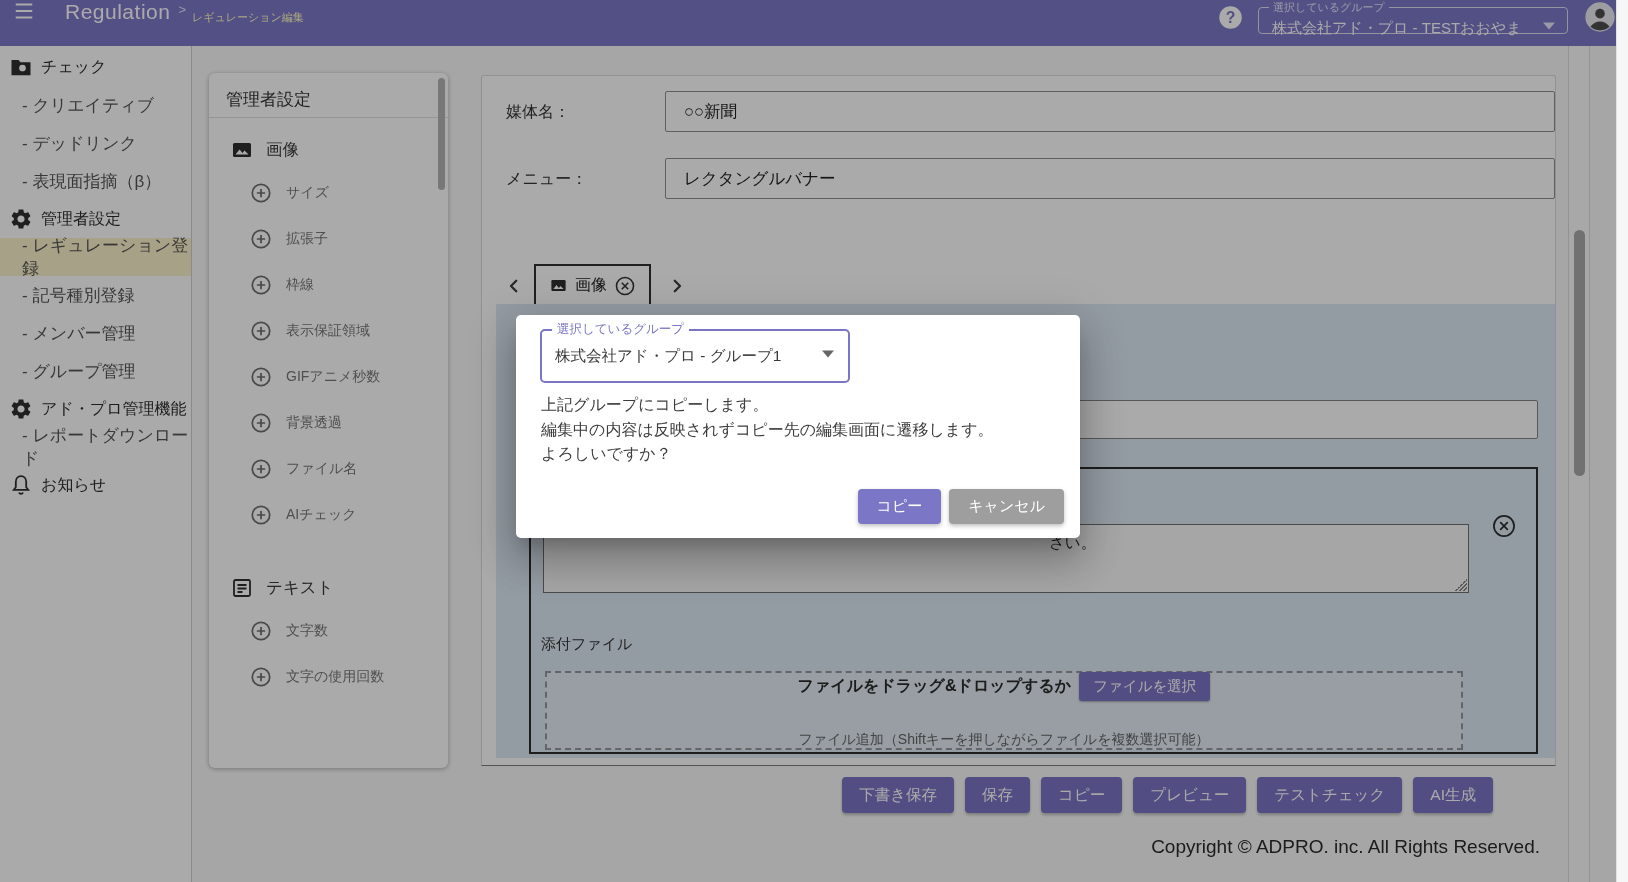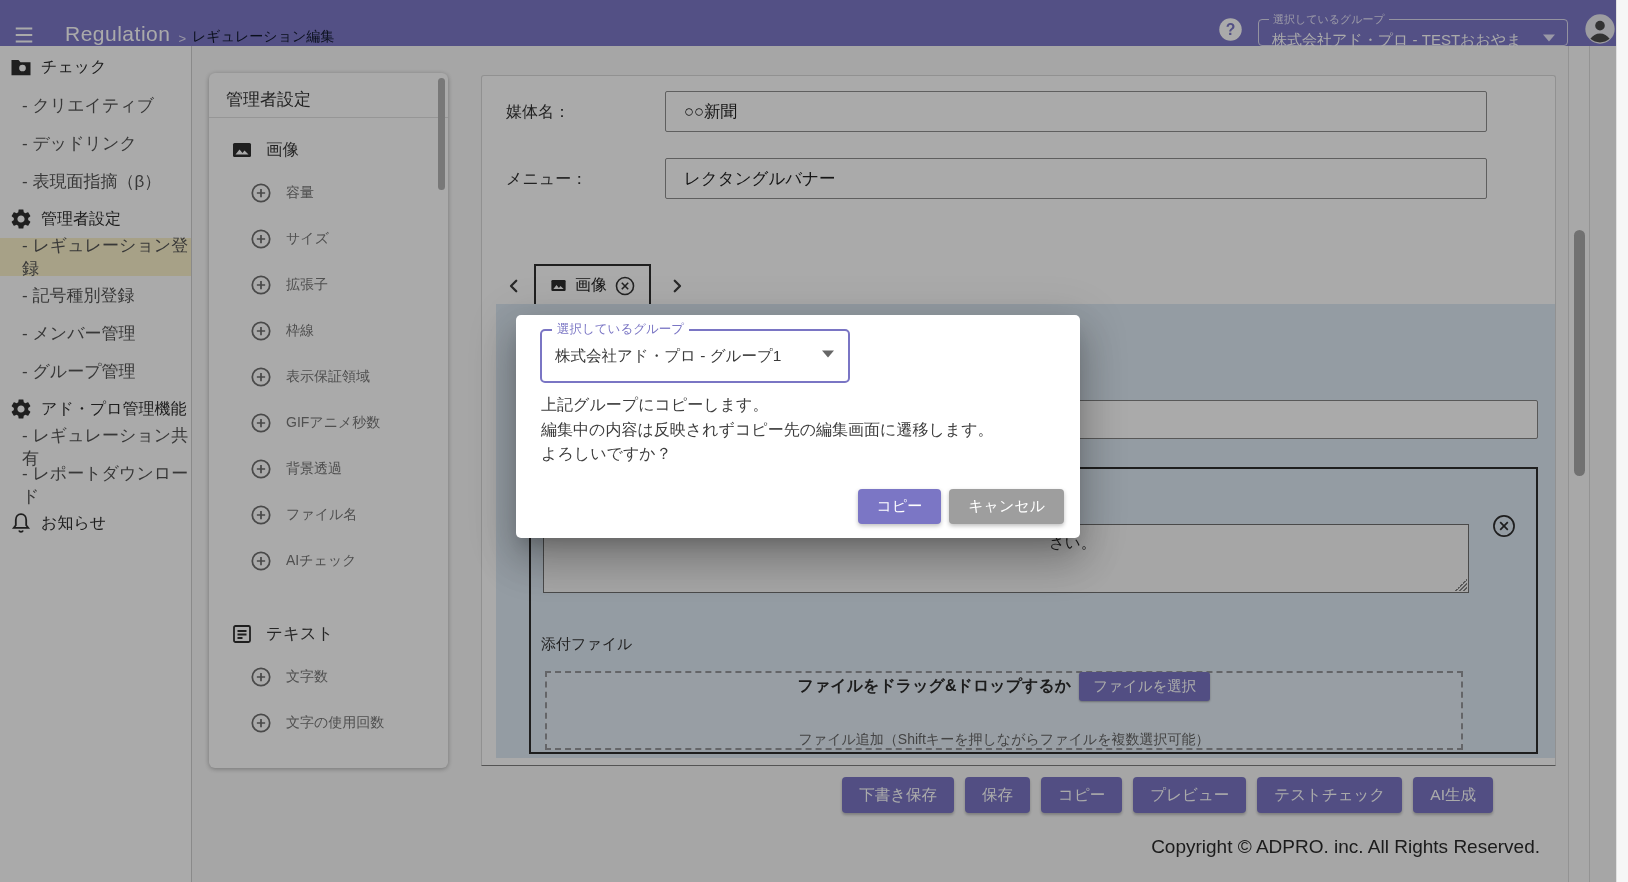--- a/index.html
+++ b/index.html
@@ -2,25 +2,25 @@
 <html><head>
 <meta charset="utf-8">
 <style>
   * { margin:0; padding:0; box-sizing:border-box; }
   html,body { background:#e9e9e9; }
   body { font-family:"Liberation Sans","DejaVu Sans",sans-serif; }
   #stage { position:relative; width:1628px; height:882px; background:#fafafa; overflow:hidden; }
 
   
   .appbar { position:absolute; left:0; top:0; width:1628px; height:46px; background:#7d78c8;
-            display:flex; align-items:flex-end; color:#fff; z-index:5; }
+            display:flex; align-items:flex-start; color:#fff; z-index:5; }
   .hamburger { width:26px; height:22px; margin-left:11px; cursor:pointer; }
   .app-title { font-size:21px; margin-left:28px; letter-spacing:.5px; }
   .crumb-sep { font-size:13px; margin:2px 6px 0 8px; color:#e3e1f6; }
-  .crumb { font-size:14px; margin-top:0; color:#0f172a; }
+  .crumb { font-size:11px; margin-top:10px; color:#fef9c3; }
   .appbar-right { margin-left:auto; display:flex; align-items:center; margin-right:12px; }
   .help-btn { width:27px; height:27px; margin-right:14px; cursor:pointer; }
   .hdr-fieldset { position:relative; width:310px; height:34px; border:1px solid rgba(255,255,255,.75);
                   border-radius:4px; margin-right:16px; }
   .hdr-fieldset legend { margin-left:10px; padding:0 4px; font-size:11px; color:#e7e5fa; }
   .hdr-fieldset .fs-value { position:absolute; left:13px; top:4px; font-size:15px; color:#fff; }
   .hdr-fieldset .caret { position:absolute; right:12px; top:7px; }
   .avatar { width:32px; height:32px; }
 
   
@@ -43,21 +43,21 @@
   .cc-item { display:flex; align-items:center; height:46px; cursor:pointer; }
   .cc-item .plus-ico { width:22px; height:22px; margin:0 14px 0 41px; color:#6f6f6f; }
   .cc-item span { font-size:14px; color:#787878; }
   .cc-gap { height:18px; }
   .cc-scroll { position:absolute; right:3px; top:5px; width:7px; height:112px; background:#b4b4b4; border-radius:4px; }
 
   
   .main-card { position:absolute; left:481px; top:75px; width:1075px; height:691px; background:#fff;
                border:1px solid #dadada; border-bottom:1px solid #7e7e7e; border-radius:3px 3px 0 0; z-index:1; }
   .fld-label { position:absolute; left:24px; font-size:16px; color:#333; }
-  .fld-input { position:absolute; left:183px; width:822px; height:41px; border:1px solid #8f8f8f;
+  .fld-input { position:absolute; left:183px; width:890px; height:41px; border:1px solid #8f8f8f;
                border-radius:2px; background:#fff; font-size:16.5px; color:#222;
                display:flex; align-items:center; padding-left:18px; }
   .tab-chevron { position:absolute; width:18px; height:18px; color:#3c3c3c; cursor:pointer; }
   .tab { position:absolute; left:52px; top:188px; width:117px; height:41px; background:#fff;
          border:2px solid #2f2f2f; border-bottom:none; display:flex; align-items:center; justify-content:center;
          gap:7px; cursor:pointer; }
   .tab .img-ico { width:19px; height:19px; }
   .tab span { font-size:16px; color:#222; }
   .tab .cx-ico { width:22px; height:22px; color:#333; cursor:pointer; }
 
@@ -197,23 +197,20 @@
 
     <div class="nav-row nav-head">
       <span class="nav-ico">
         <svg viewBox="0 0 24 24" width="24" height="24">
             <path fill="#2f2f2f" d="M19.14 12.94c.04-.3.06-.61.06-.94 0-.32-.02-.64-.07-.94l2.03-1.58c.18-.14.23-.41.12-.61l-1.92-3.32c-.12-.22-.37-.29-.59-.22l-2.39.96c-.5-.38-1.03-.7-1.62-.94l-.36-2.54c-.04-.24-.24-.41-.48-.41h-3.84c-.24 0-.43.17-.47.41l-.36 2.54c-.59.24-1.13.57-1.62.94l-2.39-.96c-.22-.08-.47 0-.59.22L2.74 8.87c-.12.21-.08.47.12.61l2.03 1.58c-.05.3-.09.63-.09.94s.02.64.07.94l-2.03 1.58c-.18.14-.23.41-.12.61l1.92 3.32c.12.22.37.29.59.22l2.39-.96c.5.38 1.03.7 1.62.94l.36 2.54c.05.24.24.41.48.41h3.84c.24 0 .44-.17.47-.41l.36-2.54c.59-.24 1.13-.56 1.62-.94l2.39.96c.22.08.47 0 .59-.22l1.92-3.32c.12-.22.07-.47-.12-.61l-2.01-1.58zM12 15.6c-1.98 0-3.6-1.62-3.6-3.6s1.62-3.6 3.6-3.6 3.6 1.62 3.6 3.6-1.62 3.6-3.6 3.6z"></path>
           </svg>
       </span>
       <span>アド・プロ管理機能</span>
     </div>
     <div class="nav-row nav-sub">
-        <span>- レギュレーション共有</span>
-      </div>
-    <div class="nav-row nav-sub">
         <span>- レポートダウンロード</span>
       </div>
 
     <div class="nav-row nav-head">
       <span class="nav-ico">
         <svg viewBox="0 0 24 24" width="24" height="24" fill="none" stroke="#2f2f2f" stroke-width="1.8">
           <path d="M12 3.2 C8.8 3.2 6.8 5.6 6.8 9 V14.2 L4.8 16.8 H19.2 L17.2 14.2 V9 C17.2 5.6 15.2 3.2 12 3.2 Z"></path>
           <path d="M10 19.4 a2.1 2.1 0 0 0 4 0"></path>
         </svg>
       </span>
@@ -228,29 +225,20 @@
     <div class="cc-group">
       <span class="cc-ico">
         <svg viewBox="0 0 24 24" width="24" height="24">
           <rect x="3" y="5" width="18" height="14" rx="1.5" fill="#2f2f2f"></rect>
           <path d="M5.5 16.5 l4-5 3 3.6 2-2.6 4 4 Z" fill="#fff"></path>
         </svg>
       </span>
       <span>画像</span>
     </div>
 
-    <div class="cc-item">
-      <span class="plus-ico">
-          <svg viewBox="0 0 24 24" width="22" height="22" fill="none" stroke="currentColor" stroke-width="1.9">
-            <circle cx="12" cy="12" r="9.5"></circle>
-            <path d="M12 7.5 V16.5 M7.5 12 H16.5"></path>
-          </svg>
-        </span>
-      <span>容量</span>
-    </div>
     <div class="cc-item">
       <span class="plus-ico">
           <svg viewBox="0 0 24 24" width="22" height="22" fill="none" stroke="currentColor" stroke-width="1.9">
             <circle cx="12" cy="12" r="9.5"></circle>
             <path d="M12 7.5 V16.5 M7.5 12 H16.5"></path>
           </svg>
         </span>
       <span>サイズ</span>
     </div>
     <div class="cc-item">

